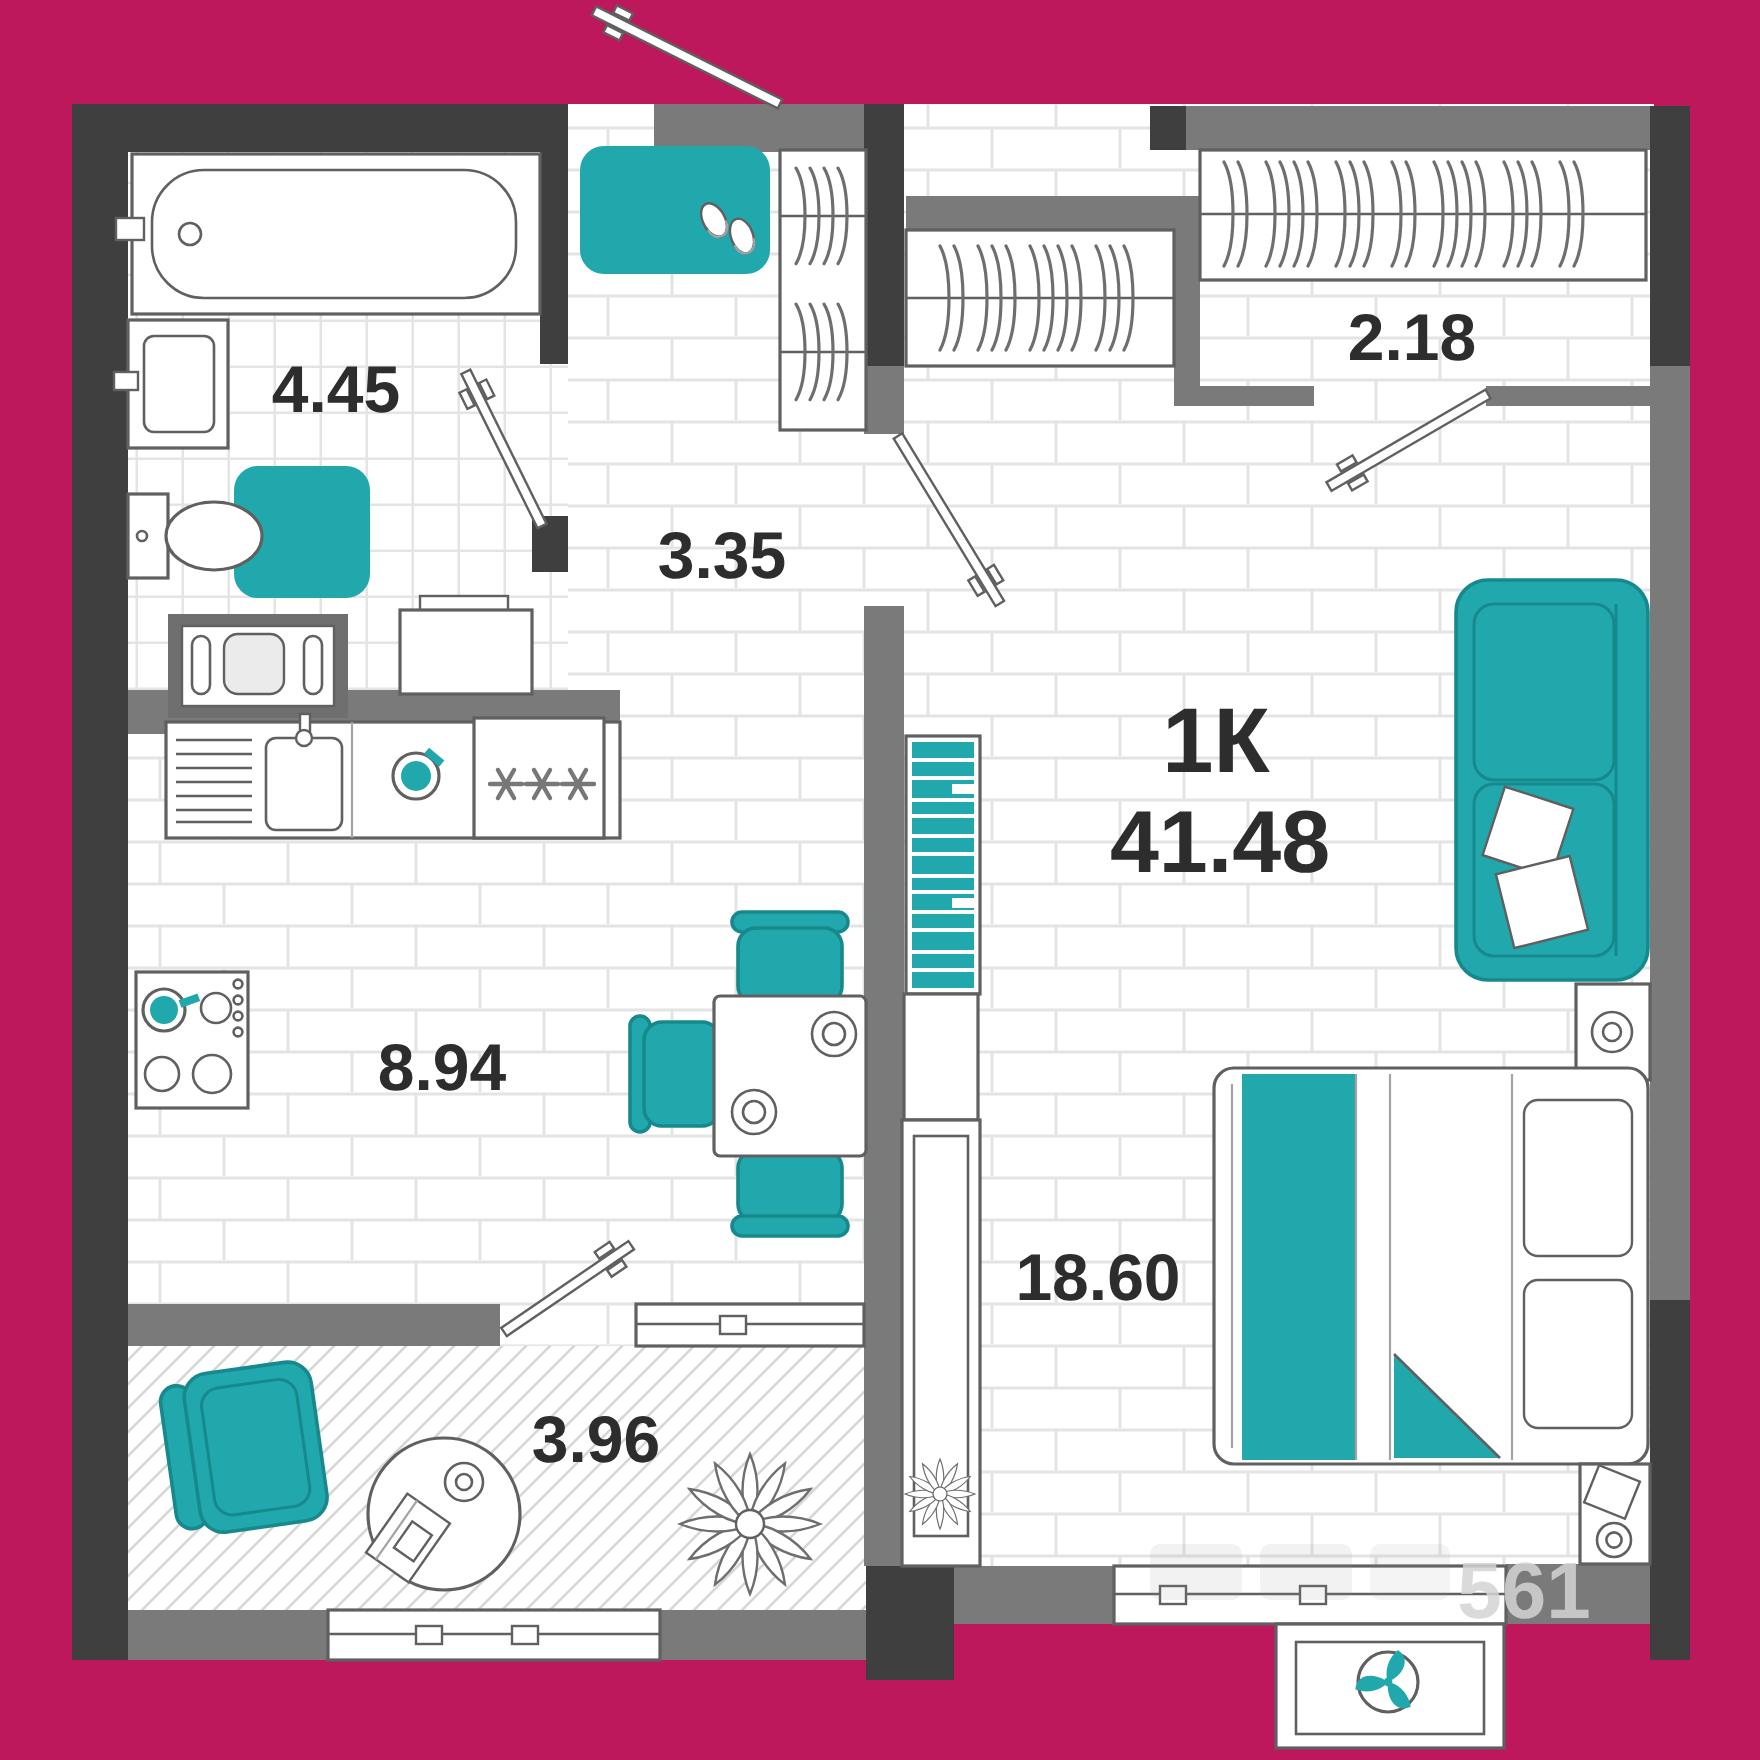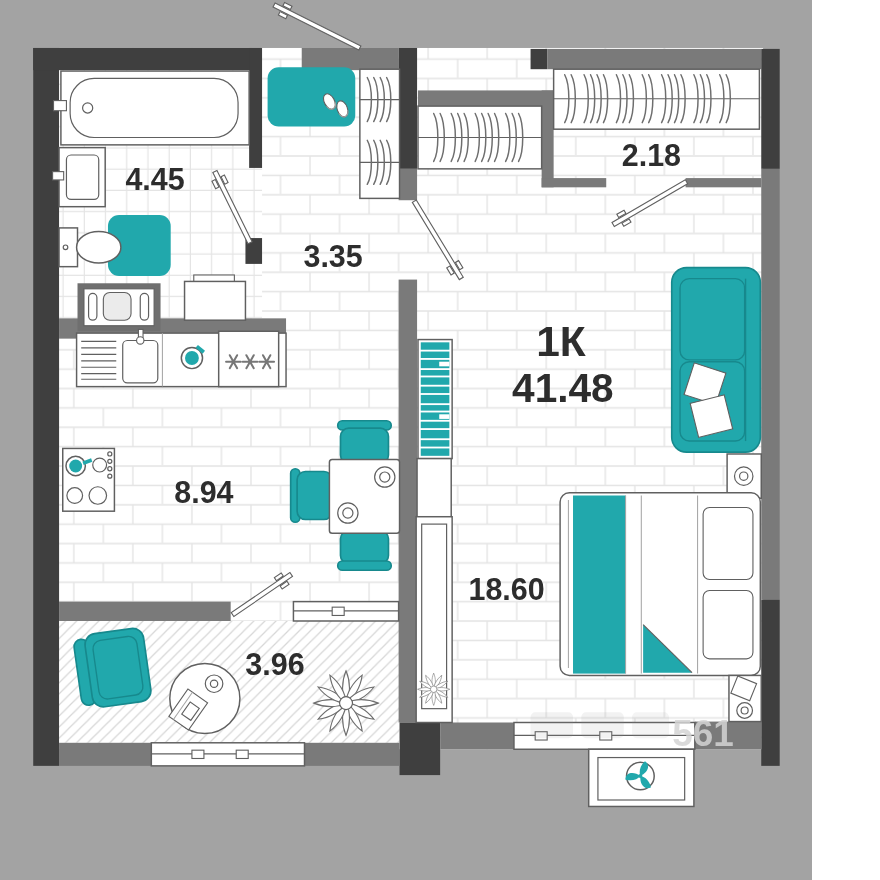--- a/index.html
+++ b/index.html
@@ -1,18 +1,18 @@
 <!DOCTYPE html>
 <html style="--teal: #21a8ac; --teal-dark: #17898d; --wall-dark: #3f3f3f; --wall-gray: #7a7a7a; --line: #606060; --text: #2d2d2d; --floor-line: #e4e4e4; --watermark-color: #d4d4d4;"><head>
 <meta charset="utf-8">
 <title>Floor plan</title>
 <style>
   html,body{margin:0;padding:0;background:#fff}
   body{display:flex;align-items:flex-start;justify-content:flex-start}
-  .stage{width:812px;height:880px;position:relative;background:#a3a3a3;overflow:hidden}
+  .stage{width:880px;height:880px;position:relative;background:#be185d;overflow:hidden}
   svg{position:absolute;inset:0;display:block}
   .wd{fill:var(--wall-dark,#3f3f3f)}
   .wg{fill:var(--wall-gray,#7a7a7a)}
   .fw{fill:#fff;stroke:var(--line,#606060);stroke-width:1.6}
   .fw2{fill:#fff;stroke:var(--line,#606060);stroke-width:1.2}
   .nf{fill:none;stroke:var(--line,#606060);stroke-width:1.3}
   .thin{fill:none;stroke:#a3a3a3;stroke-width:1.1}
   .tl{fill:var(--teal,#21a8ac)}
   .tls{fill:var(--teal,#21a8ac);stroke:var(--teal-dark,#17898d);stroke-width:1.8}
   .tcush{fill:none;stroke:var(--teal-dark,#17898d);stroke-width:1.5}

